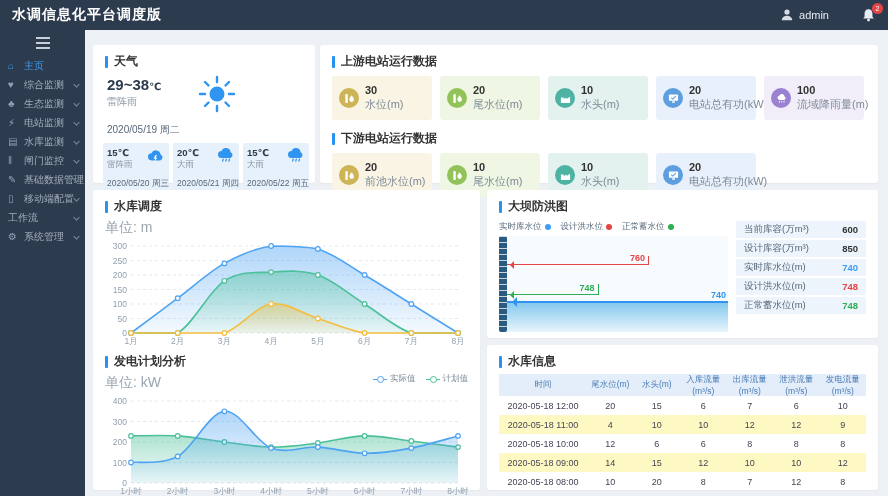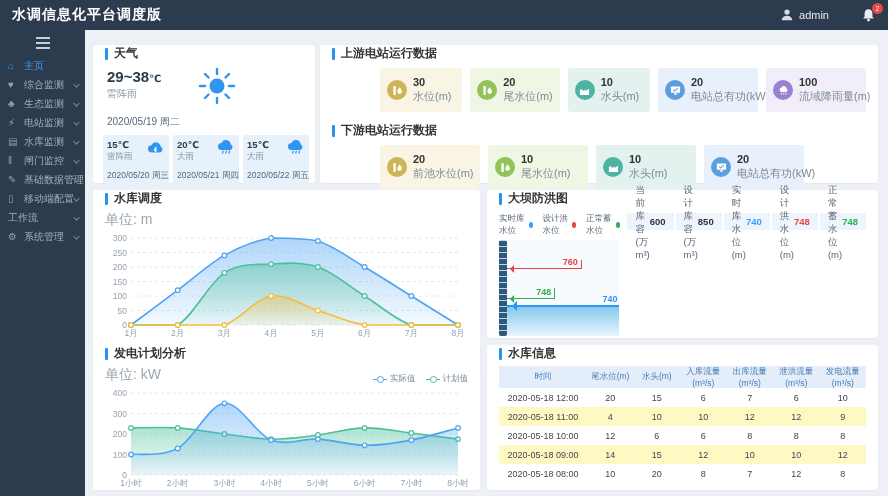--- a/index.html
+++ b/index.html
@@ -26,21 +26,21 @@
   .nav-item { position:relative; height:19px; display:flex; align-items:center; padding-left:8px;
               color:#a3aebc; font-size:10px; cursor:pointer; white-space:nowrap; }
   .nav-item .ic { width:16px; font-size:10px; color:#8fa0b3; flex:none; }
   .nav-item.active, .nav-item.active .ic { color:#3d9df6; }
   .chev { position:absolute; right:6px; top:7px; width:5px; height:5px; border-right:1px solid #7c8b9d;
           border-bottom:1px solid #7c8b9d; transform:rotate(45deg) scale(.9); }
 
   
   .main { position:absolute; left:85px; top:30px; width:803px; height:466px; background:#edf0f4; }
   .card { position:absolute; background:#fff; border-radius:3px; box-shadow:0 1px 2px rgba(0,0,0,.04); }
-  .ctitle { display:flex; align-items:center; gap:6px; padding:0 12px 4px; font-size:12px; font-weight:bold; color:#333; }
+  .ctitle { display:flex; align-items:center; gap:6px; padding:8px 12px 4px; font-size:12px; font-weight:bold; color:#333; }
   .ctitle::before { content:""; width:3px; height:12px; background:#2693f1; border-radius:1px; }
 
   
   .w-card { left:8px; top:15px; width:222px; height:138px; }
   .w-top { display:flex; align-items:flex-start; padding:2px 14px 0; }
   .w-temp { font-size:15px; font-weight:bold; color:#2b3a4c; }
   .w-temp .u { font-size:10px; }
   .w-cond { font-size:10px; color:#8a97a5; margin-top:2px; }
   .w-sun { margin-left:36px; margin-top:-2px; }
   .w-date { font-size:10px; color:#56677a; padding:5px 14px 6px; }
@@ -51,21 +51,21 @@
   .w-tile-cond { font-size:8.5px; color:#8a97a5; margin-top:1px; }
   .w-tile-date { font-size:8.5px; color:#56677a; margin-top:7px; white-space:nowrap; }
 
   
   .s-card { left:235px; top:15px; width:558px; height:138px; }
   .tiles-row { display:flex; gap:8px; padding:2px 12px 0; }
   .tile { width:100px; height:44px; border-radius:3px; display:flex; align-items:center; gap:6px; padding:0 7px; }
   .tile .circ { width:20px; height:20px; border-radius:50%; flex:none; display:flex; align-items:center; justify-content:center; }
   .tile .tv { font-size:11px; font-weight:bold; color:#333; line-height:13px; }
   .tile .tl { font-size:11px; color:#7d8a97; white-space:nowrap; }
-  .th-gold   { background:#f9f4e4;margin-left:48px; } .th-gold .circ   { background:#cdb456; }
+  .th-gold   { background:#f9f4e4; } .th-gold .circ   { background:#cdb456; }
   .th-green  { background:#eff7e4; } .th-green .circ  { background:#92c25a; }
   .th-teal   { background:#e3f2ee; } .th-teal .circ   { background:#4fb3a4; }
   .th-blue   { background:#e8f1fb; } .th-blue .circ   { background:#5c9ede; }
   .th-purple { background:#f1edf9; } .th-purple .circ { background:#9a82d0; }
 
   
   .c1-card { left:8px;  top:160px; width:387px; height:188px; }
   .c3-card { left:8px;  top:315px; width:387px; height:145px; }
   .unit { font-size:14px; color:#9aa5b0; padding:0 12px; }
   .chart-wrap { padding:1px 12px 0; }
@@ -93,21 +93,21 @@
   .line-red::before { border-right-color:#e64545; }
   .line-red .tickbar { position:absolute; right:0; top:-9px; height:8px; border-right:1.6px solid #e64545; }
   .line-green { left:8px; width:40%; top:60%; border-top:1.6px solid #2fae54; }
   .line-green::before { border-right-color:#2fae54; }
   .line-green .tickbar { position:absolute; right:0; top:-11px; height:10px; border-right:1.6px solid #2fae54; }
   .lv-label { position:absolute; right:4px; top:-12px; font-size:9px; font-weight:bold; }
   .water { position:absolute; left:8px; right:0; top:68%; bottom:0; border-top:2px solid #2f95f0;
            background:linear-gradient(to bottom, #85c9ee, #e8f5fc); }
   .water::before { content:""; position:absolute; left:0; top:-6px; border:5px solid transparent; border-right-color:#2f95f0; }
   .water .lv-label { color:#2f95f0; top:-13px; right:2px; }
-  .d-stats { flex:1; display:flex; flex-direction:row; gap:2px; }
+  .d-stats { flex:1; display:flex; flex-direction:column; gap:2px; }
   .d-row { background:#edf4fb; height:17px; display:flex; align-items:center; justify-content:space-between;
            padding:0 8px; font-size:9.5px; color:#55667a; }
   .d-row b { font-size:9.5px; }
 
   
   .t-card { left:402px; top:315px; width:391px; height:145px; }
   table { width:367px; margin:0 12px 0; border-collapse:collapse; table-layout:fixed; }
   th { background:#e4eefa; color:#4a7cb5; font-size:8.5px; font-weight:normal; height:18px; }
   td { font-size:9px; color:#445; text-align:center; height:19px; }
   tr.alt td { background:#fef9c3; }

